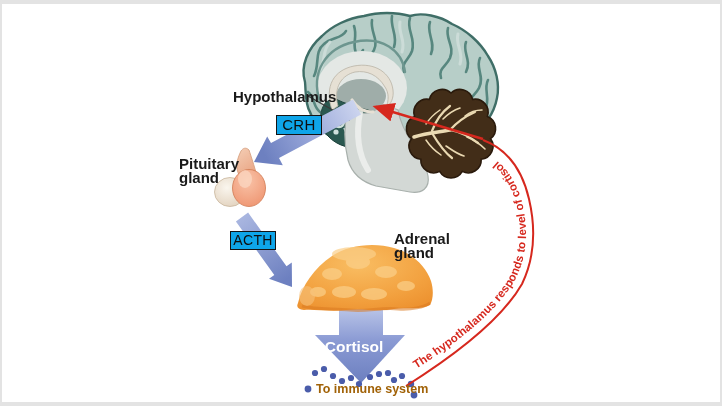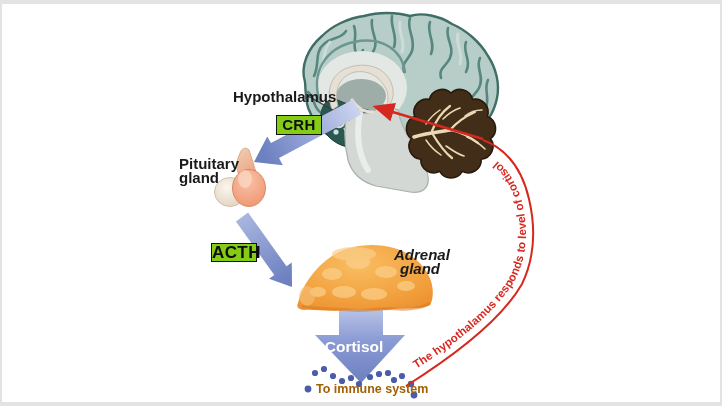--- a/index.html
+++ b/index.html
@@ -17,35 +17,35 @@
   .lbl{
     position:absolute;
     color:#1a1a1a;
     font-weight:700;
     font-size:15px;
     line-height:13.5px;
     white-space:nowrap;
   }
   .hormone-box{
     position:absolute;
-    background:#84cc16;
+    background:#0ea5e9;
     border:1.6px solid #141414;
     color:#0d0d0d;
-    font-weight:700;
+    font-weight:400;
     text-align:center;
     letter-spacing:.4px;
   }
   .crh-box{left:274px;top:111px;width:44px;height:18px;font-size:15px;line-height:18px;}
-  .acth-box{left:209px;top:227px;width:44px;height:17px;font-size:17px;line-height:17px;margin-top:12px;}
+  .acth-box{left:228px;top:227px;width:44px;height:17px;font-size:14px;line-height:17px;}
   .cortisol-lbl{
     position:absolute;left:312px;top:334px;width:80px;
     text-align:center;color:#ffffff;font-weight:700;font-size:15.5px;
   }
   .immune-lbl{position:absolute;left:314px;top:378px;font-weight:700;font-size:12.5px;color:#a16207;}
-  .adrenal-lbl{left:392px;top:244px;width:52px;text-align:center;font-style:italic;}
+  .adrenal-lbl{left:392px;top:228px;width:52px;text-align:left;}
   .curve-text{font-size:11.5px;font-weight:700;letter-spacing:.1px;}
 </style>
 </head>
 <body>
 
 <div class="stage">
 
   <svg width="722" height="398" viewBox="0 0 722 398">
     <defs>
       <linearGradient id="gradCRH" gradientUnits="userSpaceOnUse" x1="355" y1="100" x2="262" y2="150">

